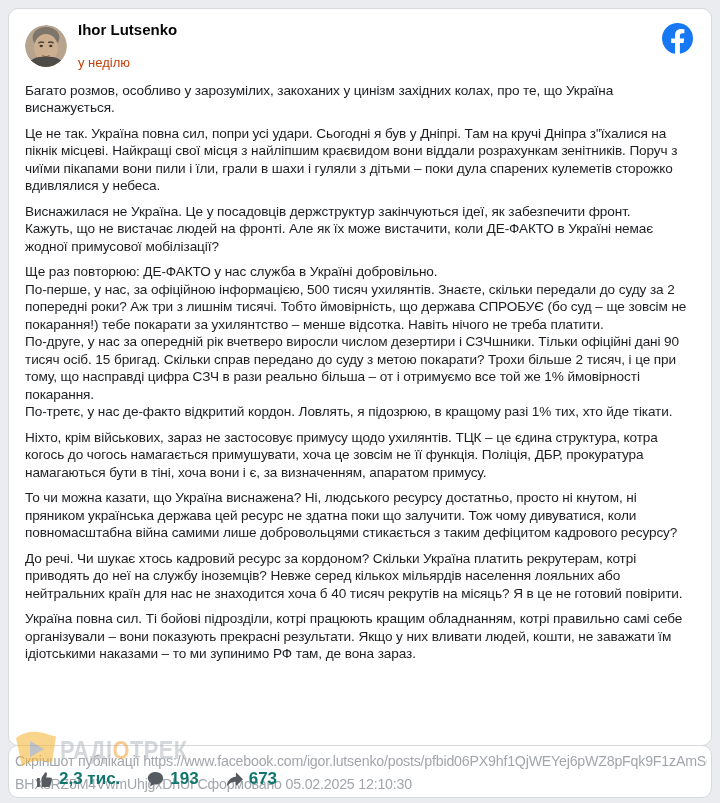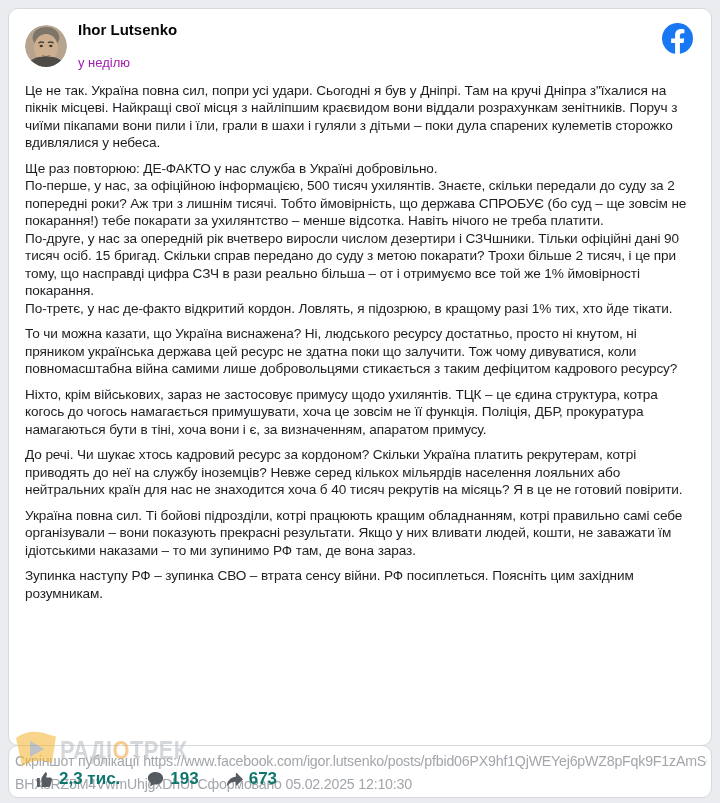--- a/index.html
+++ b/index.html
@@ -11,21 +11,21 @@
   .post-card{
     position:absolute;left:8px;top:8px;width:704px;height:738px;
     box-sizing:border-box;background:#fff;border:1px solid #d6d9dd;
     border-radius:10px;padding:12px 16px;overflow:hidden;z-index:1;
   }
   .header{display:flex;align-items:center;gap:11px;position:relative;}
   .avatar{width:42px;height:42px;border-radius:50%;overflow:hidden;flex:0 0 auto;cursor:pointer;}
   .avatar svg{display:block;width:42px;height:42px;}
   .header-meta{display:flex;flex-direction:column;gap:16px;}
   .author{font-size:15px;font-weight:bold;color:#050505;line-height:1.2;cursor:pointer;}
-  .timestamp{font-size:13px;color:#a21caf;line-height:1.2;cursor:pointer;}
+  .timestamp{font-size:13px;color:#c2410c;line-height:1.2;cursor:pointer;}
   .fb-logo{position:absolute;right:2px;top:2px;width:31px;height:31px;cursor:pointer;}
   .fb-logo svg{display:block;width:31px;height:31px;}
   .post-text{margin-top:11px;font-size:13.6px;line-height:17.5px;color:#1c1e21;letter-spacing:-0.1px;}
   .post-text p{margin:0 0 8px;white-space:pre-line;}
 
   .caption-box{
     position:absolute;left:8px;top:745px;width:704px;height:53px;
     box-sizing:border-box;background:#fff;border:1px solid #d6d9dd;border-radius:10px;z-index:0;
   }
   .caption{
@@ -78,30 +78,32 @@
       <div class="author">Ihor Lutsenko</div>
       <div class="timestamp">у неділю</div>
     </div>
     <div class="fb-logo">
       <svg viewBox="0 0 36 36">
         <path fill="#1877f2" d="M36 18a18 18 0 1 0-20.8 17.8V23.2h-4.6V18h4.6v-4c0-4.5 2.7-7 6.8-7 2 0 4 .4 4 .4v4.4h-2.3c-2.2 0-2.9 1.4-2.9 2.8V18h5l-.8 5.2h-4.2v12.6A18 18 0 0 0 36 18z"></path>
       </svg>
     </div>
   </div>
   <div class="post-text">
+    <p>Багато розмов, особливо у зарозумілих, закоханих у цинізм західних колах, про те, що Україна виснажується.</p>
     <p>Це не так. Україна повна сил, попри усі удари. Сьогодні я був у Дніпрі. Там на кручі Дніпра з"їхалися на пікнік місцеві. Найкращі свої місця з найліпшим краєвидом вони віддали розрахункам зенітників. Поруч з чиїми пікапами вони пили і їли, грали в шахи і гуляли з дітьми – поки дула спарених кулеметів сторожко вдивлялися у небеса.</p>
+    <p>Виснажилася не Україна. Це у посадовців держструктур закінчуються ідеї, як забезпечити фронт.
+Кажуть, що не вистачає людей на фронті. Але як їх може вистачити, коли ДЕ-ФАКТО в Україні немає жодної примусової мобілізації?</p>
     <p>Ще раз повторюю: ДЕ-ФАКТО у нас служба в Україні добровільно.
 По-перше, у нас, за офіційною інформацією, 500 тисяч ухилянтів. Знаєте, скільки передали до суду за 2 попередні роки? Аж три з лишнім тисячі. Тобто ймовірність, що держава СПРОБУЄ (бо суд – ще зовсім не покарання!) тебе покарати за ухилянтство – менше відсотка. Навіть нічого не треба платити.
 По-друге, у нас за опередній рік вчетверо виросли числом дезертири і СЗЧшники. Тільки офіційні дані 90 тисяч осіб. 15 бригад. Скільки справ передано до суду з метою покарати? Трохи більше 2 тисяч, і це при тому, що насправді цифра СЗЧ в рази реально більша – от і отримуємо все той же 1% ймовірності покарання.
 По-третє, у нас де-факто відкритий кордон. Ловлять, я підозрюю, в кращому разі 1% тих, хто йде тікати.</p>
+    <p>Ніхто, крім військових, зараз не застосовує примусу щодо ухилянтів. ТЦК – це єдина структура, котра когось до чогось намагається примушувати, хоча це зовсім не її функція. Поліція, ДБР, прокуратура намагаються бути в тіні, хоча вони і є, за визначенням, апаратом примусу.</p>
     <p>То чи можна казати, що Україна виснажена? Ні, людського ресурсу достатньо, просто ні кнутом, ні пряником українська держава цей ресурс не здатна поки що залучити. Тож чому дивуватися, коли повномасштабна війна самими лише добровольцями стикається з таким дефіцитом кадрового ресурсу?</p>
-    <p>Ніхто, крім військових, зараз не застосовує примусу щодо ухилянтів. ТЦК – це єдина структура, котра когось до чогось намагається примушувати, хоча це зовсім не її функція. Поліція, ДБР, прокуратура намагаються бути в тіні, хоча вони і є, за визначенням, апаратом примусу.</p>
     <p>До речі. Чи шукає хтось кадровий ресурс за кордоном? Скільки Україна платить рекрутерам, котрі приводять до неї на службу іноземців? Невже серед кількох мільярдів населення лояльних або нейтральних країн для нас не знаходится хоча б 40 тисяч рекрутів на місяць? Я в це не готовий повірити.</p>
     <p>Україна повна сил. Ті бойові підрозділи, котрі працюють кращим обладнанням, котрі правильно самі себе організували – вони показують прекрасні результати. Якщо у них вливати людей, кошти, не заважати їм ідіотськими наказами – то ми зупинимо РФ там, де вона зараз.</p>
-    <p>Зупинка наступу РФ – зупинка СВО – втрата сенсу війни. РФ посиплеться. Поясніть цим західним розумникам.</p>
   </div>
 </div>
 
 <div class="caption-box"></div>
 
 <div class="caption">
   <div>Скріншот публікації https://www.facebook.com/igor.lutsenko/posts/pfbid06PX9hf1QjWEYej6pWZ8pFqk9F1zAmSQxpxYPXDFUPoe</div>
   <div>BHXsRZ5M4VwmUhjgxDhUf Сформовано 05.02.2025 12:10:30</div>
 </div>
 

